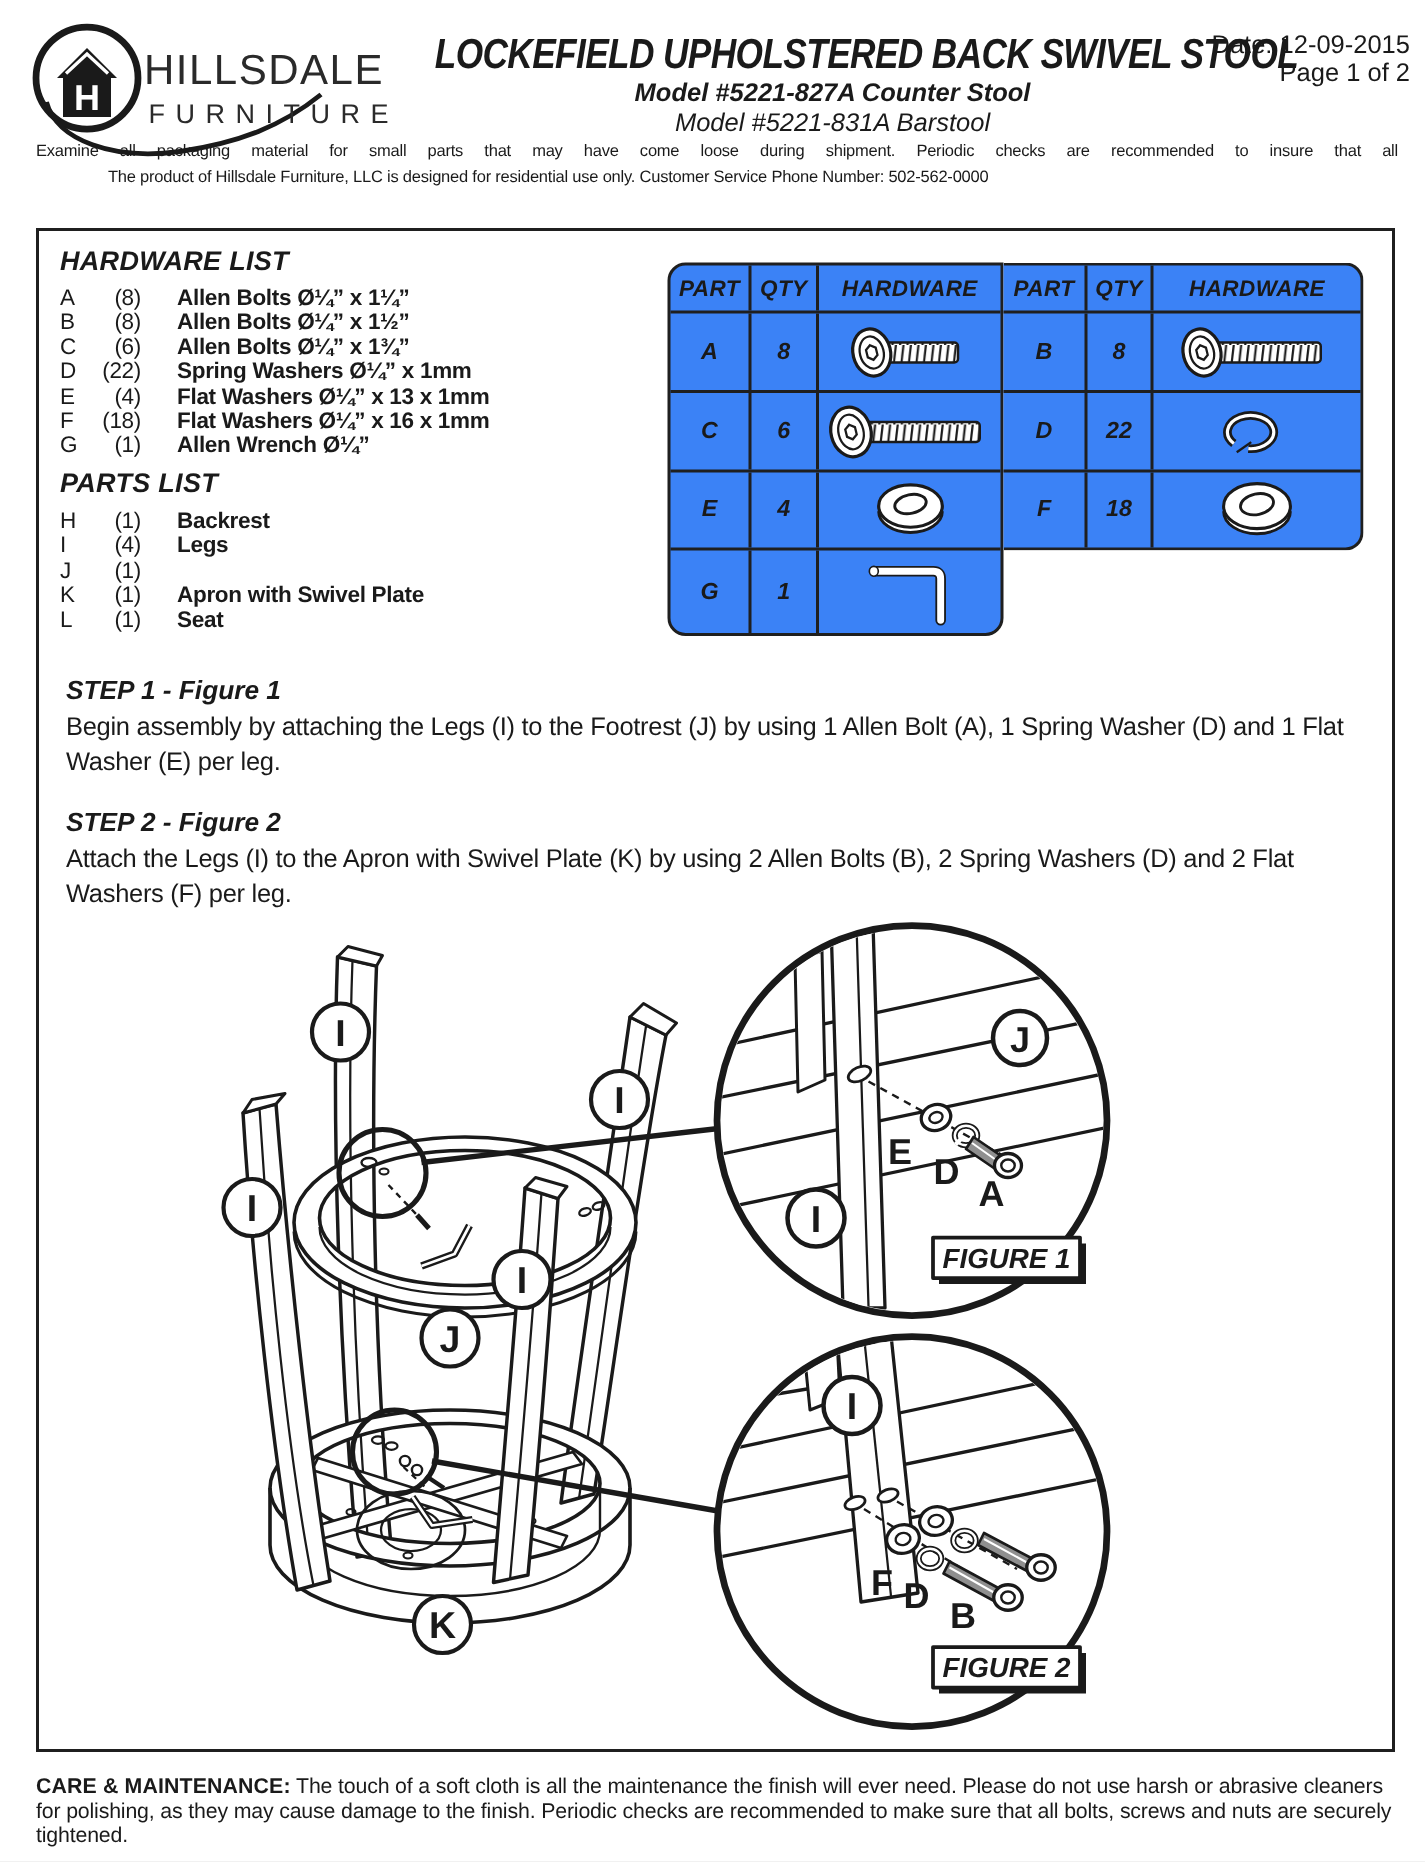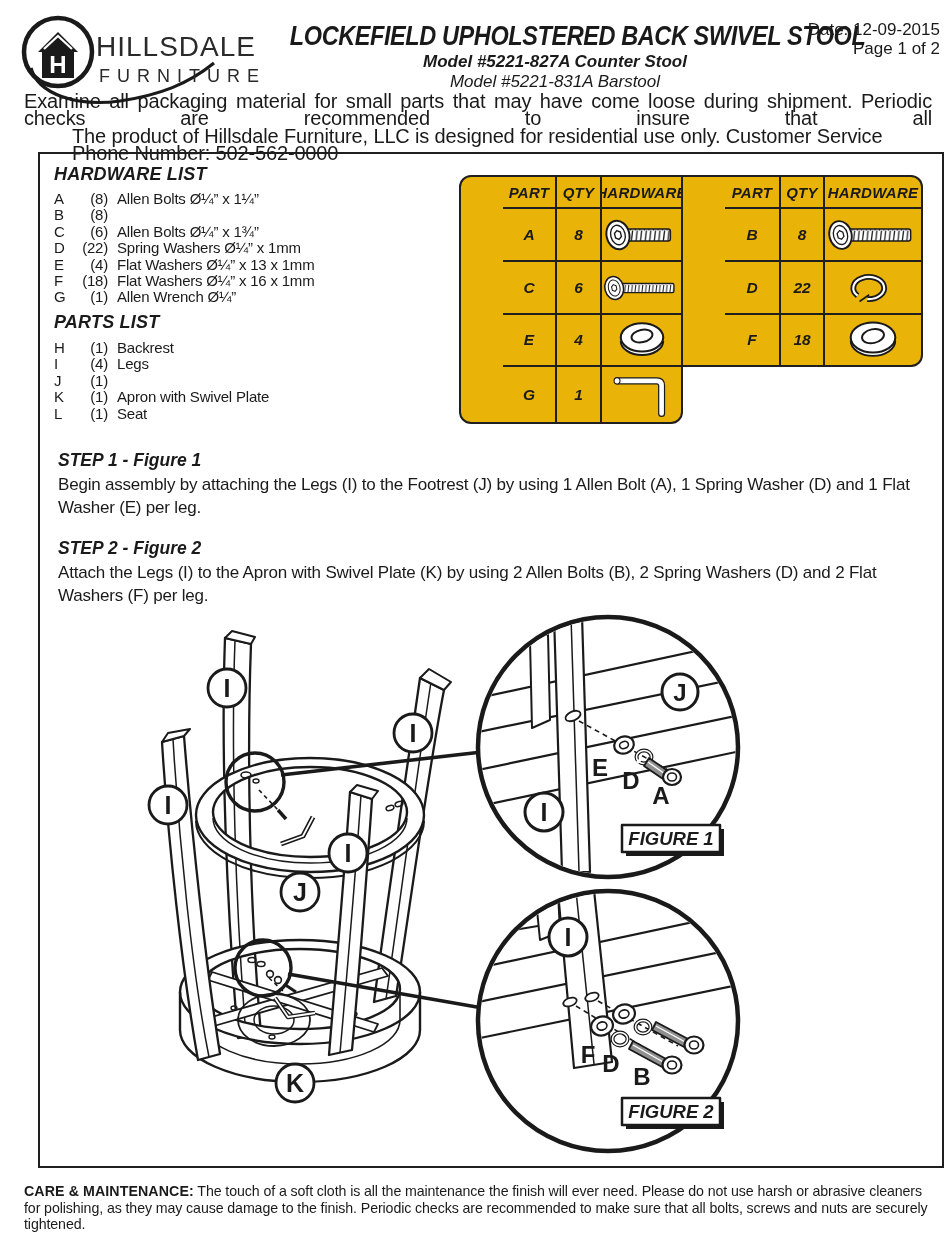--- a/index.html
+++ b/index.html
@@ -11,36 +11,36 @@
   
   .logo-svg{position:absolute; left:14px; top:6px;}
   .title-block{position:absolute; left:235px; top:20px; width:640px; text-align:center;}
   .doc-title{
     display:inline-block; font-style:italic; font-weight:700; font-size:28px;
     letter-spacing:-0.5px; transform:scaleX(0.84); transform-origin:center; white-space:nowrap;
   }
   .model-line{font-style:italic; font-weight:700; font-size:17px; line-height:20px;}
   .model-line.second{font-weight:400;}
   .date-block{position:absolute; right:10px; top:20px; text-align:right; font-size:17px; line-height:19px;}
-  .notice{position:absolute; left:24px; top:93px; width:908px; font-size:20px; line-height:17.3px; letter-spacing:-0.15px;}
+  .notice{position:absolute; left:24px; top:93px; width:908px; font-size:11px; line-height:17.3px; letter-spacing:-0.15px;}
   .notice-line{text-align:justify; text-align-last:justify;}
   .notice-line.last{text-align:left; text-align-last:left;padding-left:48px;}
   
-  .main-box{position:absolute; left:38px; top:152px; width:906px; height:1016px; border:2px solid #1f1f1f; box-sizing:border-box;}
+  .main-box{position:absolute; left:24px; top:152px; width:906px; height:1016px; border:2px solid #1f1f1f; box-sizing:border-box;}
   .list-title{position:absolute; left:14px; font-style:italic; font-weight:700; font-size:18px; letter-spacing:0.2px;}
   .hw-title{top:10px;}
   .pl-title{top:158px;}
   .list{position:absolute; left:14px; width:390px;}
   .hw-list{top:37px;}
   .pl-list{top:186px;}
   .list-row{display:grid; grid-template-columns:21px 33px 1fr; font-size:15px; line-height:16.4px; letter-spacing:-0.2px;}
   .list-row .qty{text-align:right;}
-  .list-row .desc{padding-left:9px;}
+  .list-row .desc{padding-left:24px;font-weight:bold;}
   
-  .tbl{position:absolute; box-sizing:border-box; border:2px solid #1f1f1f; background:#eab308;padding-left:42px;}
+  .tbl{position:absolute; box-sizing:border-box; border:2px solid #1f1f1f; background:#3b82f6;}
   .tbl-left{left:419px; top:21px; width:224px; height:249px; border-radius:12px 0 12px 12px;}
   .tbl-right{left:643px; top:21px; width:240px; height:192px; border-left:none; border-radius:0 12px 12px 0;}
   .trow{display:grid; box-sizing:border-box; border-top:2px solid #1f1f1f;}
   .trow.first{border-top:none;}
   .tbl-left  .trow{grid-template-columns:52px 45px 1fr;}
   .tbl-right .trow{grid-template-columns:54px 44px 1fr;}
   .tcell{display:flex; align-items:center; justify-content:center; border-left:2px solid #1f1f1f; box-sizing:border-box; overflow:hidden;}
   .tcell.first{border-left:none;}
   .th{font-style:italic; font-weight:700; font-size:15px; letter-spacing:0.3px;}
   .tletter{font-style:italic; font-weight:700; font-size:15.5px;}
@@ -148,20 +148,21 @@
     <div class="list-title hw-title">HARDWARE LIST</div>
     <div class="list hw-list">
       <div class="list-row">
           <span>A</span>
           <span class="qty">(8)</span>
           <span class="desc">Allen Bolts Ø¼” x 1¼”</span>
         </div>
       <div class="list-row">
           <span>B</span>
           <span class="qty">(8)</span>
+          <span class="desc">Allen Bolts Ø¼” x 1½”</span>
         </div>
       <div class="list-row">
           <span>C</span>
           <span class="qty">(6)</span>
           <span class="desc">Allen Bolts Ø¼” x 1¾”</span>
         </div>
       <div class="list-row">
           <span>D</span>
           <span class="qty">(22)</span>
           <span class="desc">Spring Washers Ø¼” x 1mm</span>

